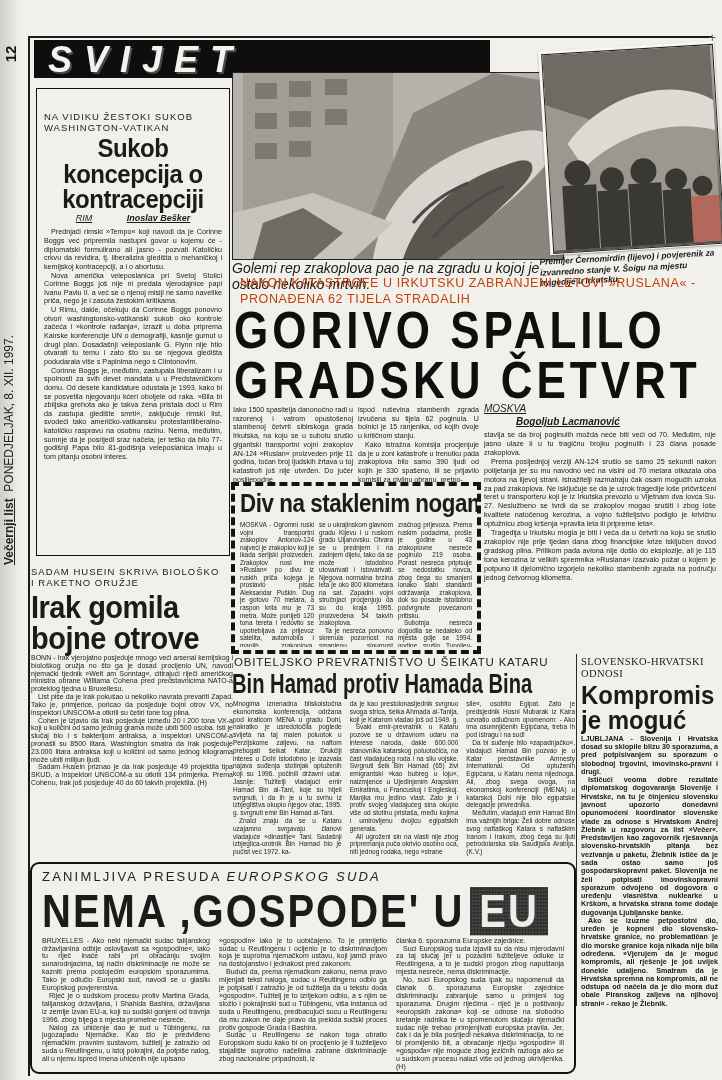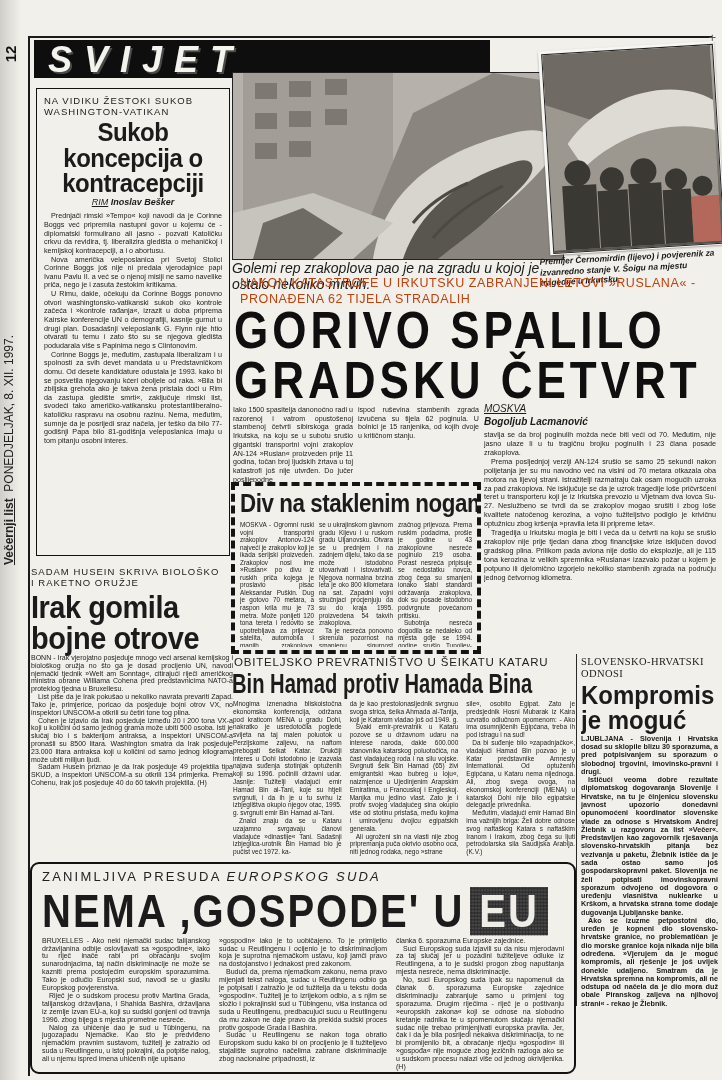--- a/index.html
+++ b/index.html
@@ -25,25 +25,25 @@
   .masthead{position:absolute;left:34px;top:40px;width:456px;height:38px;background:#0e0e0e;
     display:flex;align-items:center;overflow:hidden;}
   .masthead span{font-size:36px;font-weight:bold;font-style:italic;color:#f4f3ee;
     letter-spacing:12px;padding-left:14px;text-shadow:2px 2px 0 #4a4a4a;transform:scaleY(1.05);}
 
   
   .bodytext{font-size:6.9px;line-height:1.16;text-align:justify;overflow:hidden;}
   .bodytext p{margin:0;text-indent:7px;}
   .kicker{font-weight:bold;letter-spacing:.4px;line-height:1.2;}
   .dl{font-style:italic;text-decoration:underline;}
-  .dl-name{font-style:italic;font-weight:bold;}
+  .dl-name{font-style:italic;font-weight:bold;text-decoration:underline;margin-left:32px;}
 
   
   .box-contra{position:absolute;left:36px;top:88px;width:194px;height:468px;border:1.5px solid #111;
-    padding:6px 7px;box-sizing:border-box;overflow:hidden;}
+    padding:22px 7px;box-sizing:border-box;overflow:hidden;}
   .box-contra .kicker{font-size:9.5px;font-weight:normal;letter-spacing:1px;}
   .box-contra .headline{font-size:24px;text-align:center;line-height:.98;margin:4px 0 5px;
     font-weight:bold;letter-spacing:-.5px;transform:scaleY(1.08);}
   .box-contra .byline{text-align:center;font-size:9px;margin-bottom:5px;}
 
   
   .photo-main{position:absolute;left:232px;top:72px;width:330px;height:186px;border:1px solid #222;
     background:linear-gradient(115deg,#cdcac3 0%,#a19d96 35%,#bdbab3 60%,#8f8b84 100%);overflow:hidden;}
   .photo-inset{position:absolute;left:544px;top:46px;width:176px;height:204px;background:#f7f6f2;
     padding:3px;transform:rotate(-3.5deg);box-shadow:0 1px 2px rgba(0,0,0,.35);box-sizing:border-box;}
@@ -202,20 +202,21 @@
   </div>
   <div class="crash-hl">
     <div>GORIVO SPALILO</div>
     <div>GRADSKU ČETVRT</div>
   </div>
   <div class="crash-colA bodytext" style="font-size:7.1px;line-height:1.23;">
     <p style="text-indent:0">Iako 1500 spasitelja danonoćno radi u razorenoj i vatrom opustošenoj stambenoj četvrti sibirskoga grada Irkutska, na koju se u subotu srušio gigantski transportni vojni zrakoplov AN-124 »Ruslan« proizveden prije 11 godina, točan broj ljudskih žrtava u toj katastrofi još nije utvrđen. Do jučer poslijepodne</p>
   </div>
   <div class="crash-colB bodytext" style="font-size:7.1px;line-height:1.23;">
     <p style="text-indent:0">ispod ruševina stambenih zgrada izvučena su tijela 62 poginula. U bolnici je 15 ranjenika, od kojih dvoje u kritičnom stanju.</p>
+    <p>Kako istražna komisija procjenjuje da je u zoni katastrofe u trenutku pada zrakoplova bilo samo 390 ljudi od kojih je 330 spašeno, ili se prijavilo komisiji za civilnu obranu, pretpo-</p>
   </div>
   <div class="crash-colR">
     <div class="crash-byline">
       <div><span class="dl">MOSKVA</span></div>
       <div><span class="dl-name">Bogoljub Lacmanović</span></div>
     </div>
     <div class="bodytext" style="height:228px;">
       <p style="text-indent:0">stavlja se da broj poginulih možda neće biti veći od 70. Međutim, nije jasno ulaze li u tu tragičnu brojku poginulih i 23 člana posade zrakoplova.</p>
       <p>Prema posljednjoj verziji AN-124 srušio se samo 25 sekundi nakon polijetanja jer su mu navodno već na visini od 70 metara otkazala oba motora na lijevoj strani. Istražitelji razmatraju čak osam mogućih uzroka za pad zrakoplova. Ne isključuje se da je uzrok tragedije loše pričvršćeni teret u transporteru koji je iz Irkutska prevozio u Vijetnam dva lovca Su-27. Neslužbeno se tvrdi da se zrakoplov mogao srušiti i zbog loše kvalitete natočenog kerozina, a vojno tužiteljstvo podiglo je krivičnu optužnicu zbog kršenja »pravila leta ili pripreme leta«.</p>
       <p>Tragedija u Irkutsku mogla je biti i veća da u četvrti na koju se srušio zrakoplov nije prije tjedan dana zbog financijske krize isključen dovod gradskog plina. Prilikom pada aviona nije došlo do eksplozije, ali je 115 tona kerozina iz velikih spremnika »Ruslana« izazvalo požar u kojem je potpuno ili djelomično izgorjelo nekoliko stambenih zgrada na području jednog četvornog kilometra.</p>

